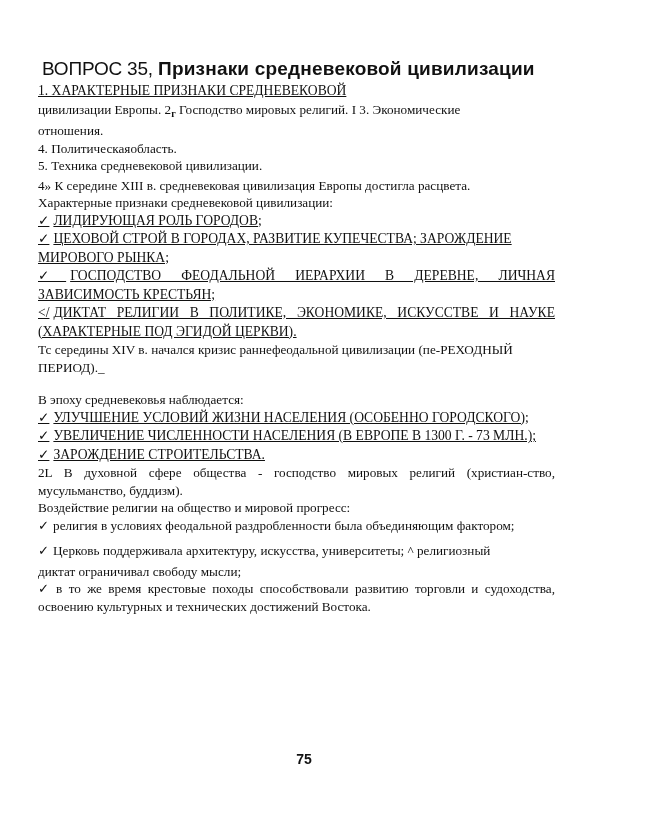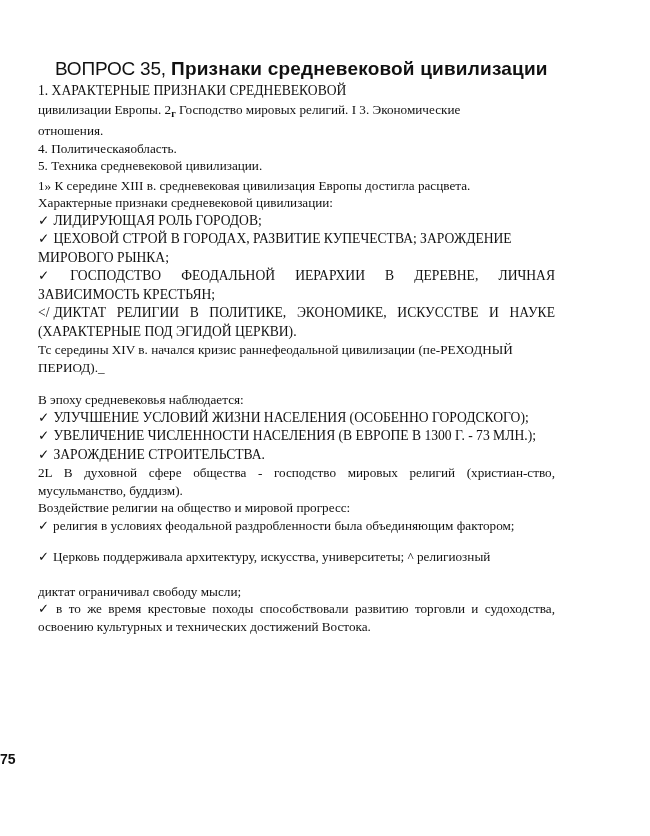--- a/index.html
+++ b/index.html
@@ -1,60 +1,60 @@
 <!DOCTYPE html>
 <html><head>
 <meta charset="utf-8">
 <style>
   html, body { margin: 0; padding: 0; background: #ffffff; }
   body { width: 650px; height: 836px; position: relative; overflow: hidden; color: #111; }
   .page { position: absolute; left: 38px; top: 56px; width: 517px; font-family: "Liberation Serif", serif; font-size: 13.2px; line-height: 17.5px; }
-  .title { font-family: "Liberation Sans", sans-serif; font-size: 19px; line-height: 26px; margin-left: 17px; white-space: nowrap; letter-spacing: -0.2px; }
+  .title { font-family: "Liberation Sans", sans-serif; font-size: 19px; line-height: 26px; margin-left: 4px; white-space: nowrap; letter-spacing: -0.2px; }
   .title .q { font-weight: normal; }
   .title .t { font-weight: bold; letter-spacing: 0.2px; }
   .line { margin: 0; }
-  .caps { font-size: 13.6px; line-height: 18.5px; }
+  .caps { font-size: 13.6px; line-height: 18.5px; text-decoration: underline; }
   .just { text-align: justify; text-align-last: left; }
   .center { }
   .check { margin-right: 4px; }
-  .pagenum { position: absolute; left: 0; width: 608px; top: 751px; font-family: "Liberation Sans", sans-serif; font-weight: bold; font-size: 14px; }
+  .pagenum { position: absolute; left: 0; width: 608px; top: 751px; text-align: center; font-family: "Liberation Sans", sans-serif; font-weight: bold; font-size: 14px; }
   .sub { font-size: 10px; vertical-align: -3px; font-weight: bold; }
 </style>
 </head>
 <body>
 
 <div class="page">
   <div class="title">
     <span class="q">ВОПРОС 35,</span>
     <span class="t">Признаки средневековой цивилизации</span>
   </div>
 
   <p class="line caps">1. ХАРАКТЕРНЫЕ ПРИЗНАКИ СРЕДНЕВЕКОВОЙ</p>
   <p class="line"><span>цивилизации Европы. 2</span><span class="sub">г</span><span> Господство мировых религий. I 3. Экономические</span></p>
   <p class="line">отношения.</p>
   <p class="line">4. Политическаяобласть.</p>
   <p class="line">5. Техника средневековой цивилизации.</p>
 
-  <p class="line" style="margin-top:2px">1» К середине XIII в. средневековая цивилизация Европы достигла расцвета.</p>
+  <p class="line" style="margin-top:2px">4» К середине XIII в. средневековая цивилизация Европы достигла расцвета.</p>
   <p class="line">Характерные признаки средневековой цивилизации:</p>
 
   <p class="line caps"><span class="check">✓</span><span>ЛИДИРУЮЩАЯ РОЛЬ ГОРОДОВ;</span></p>
   <p class="line caps"><span class="check">✓</span><span>ЦЕХОВОЙ СТРОЙ В ГОРОДАХ, РАЗВИТИЕ КУПЕЧЕСТВА; ЗАРОЖДЕНИЕ МИРОВОГО РЫНКА;</span></p>
   <p class="line caps just"><span class="check">✓</span><span>ГОСПОДСТВО ФЕОДАЛЬНОЙ ИЕРАРХИИ В ДЕРЕВНЕ, ЛИЧНАЯ ЗАВИСИМОСТЬ КРЕСТЬЯН;</span></p>
   <p class="line caps just"><span class="check">&lt;/</span><span>ДИКТАТ РЕЛИГИИ В ПОЛИТИКЕ, ЭКОНОМИКЕ, ИСКУССТВЕ И НАУКЕ (ХАРАКТЕРНЫЕ ПОД ЭГИДОЙ ЦЕРКВИ).</span></p>
 
   <p class="line">Тс середины XIV в. начался кризис раннефеодальной цивилизации (пе-РЕХОДНЫЙ ПЕРИОД)._</p>
   <p class="line" style="margin-top:15px">В эпоху средневековья наблюдается:</p>
 
   <p class="line caps"><span class="check">✓</span><span>УЛУЧШЕНИЕ УСЛОВИЙ ЖИЗНИ НАСЕЛЕНИЯ (ОСОБЕННО ГОРОДСКОГО);</span></p>
   <p class="line caps"><span class="check">✓</span><span>УВЕЛИЧЕНИЕ ЧИСЛЕННОСТИ НАСЕЛЕНИЯ (В ЕВРОПЕ В 1300 Г. - 73 МЛН.);</span></p>
   <p class="line caps"><span class="check">✓</span><span>ЗАРОЖДЕНИЕ СТРОИТЕЛЬСТВА.</span></p>
 
   <p class="line just">2L В духовной сфере общества - господство мировых религий (христиан-ство, мусульманство, буддизм).</p>
   <p class="line center">Воздействие религии на общество и мировой прогресс:</p>
 
   <p class="line"><span class="check">✓</span><span>религия в условиях феодальной раздробленности была объединяющим фактором;</span></p>
-  <p class="line" style="margin-top:14px"><span class="check">✓</span><span>Церковь поддерживала архитектуру, искусства, университеты; ^ религиозный</span></p>
-  <p class="line" style="margin-top:17px">диктат ограничивал свободу мысли;</p>
+  <p class="line" style="margin-top:8px"><span class="check">✓</span><span>Церковь поддерживала архитектуру, искусства, университеты; ^ религиозный</span></p>
+  <p class="line" style="margin-top:3px">диктат ограничивал свободу мысли;</p>
   <p class="line just"><span class="check">✓</span><span>в то же время крестовые походы способствовали развитию торговли и судоходства, освоению культурных и технических достижений Востока.</span></p>
 </div>
 
 <div class="pagenum">75</div>
 
 </body></html>

